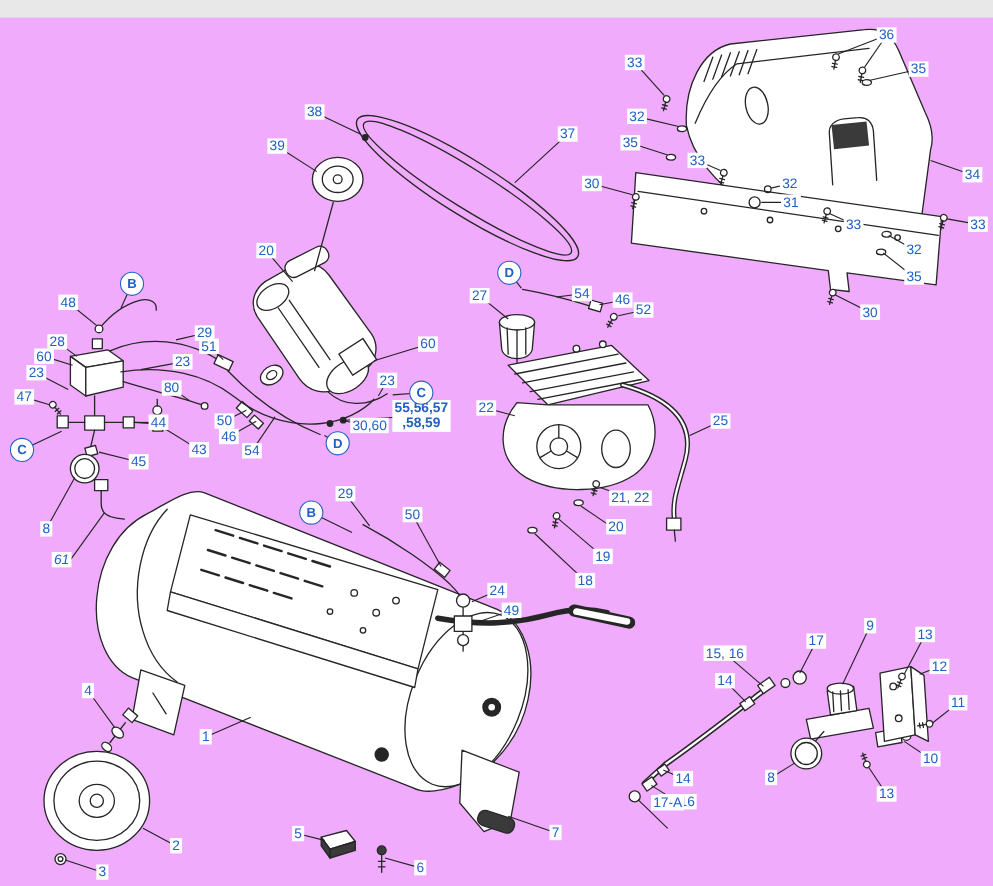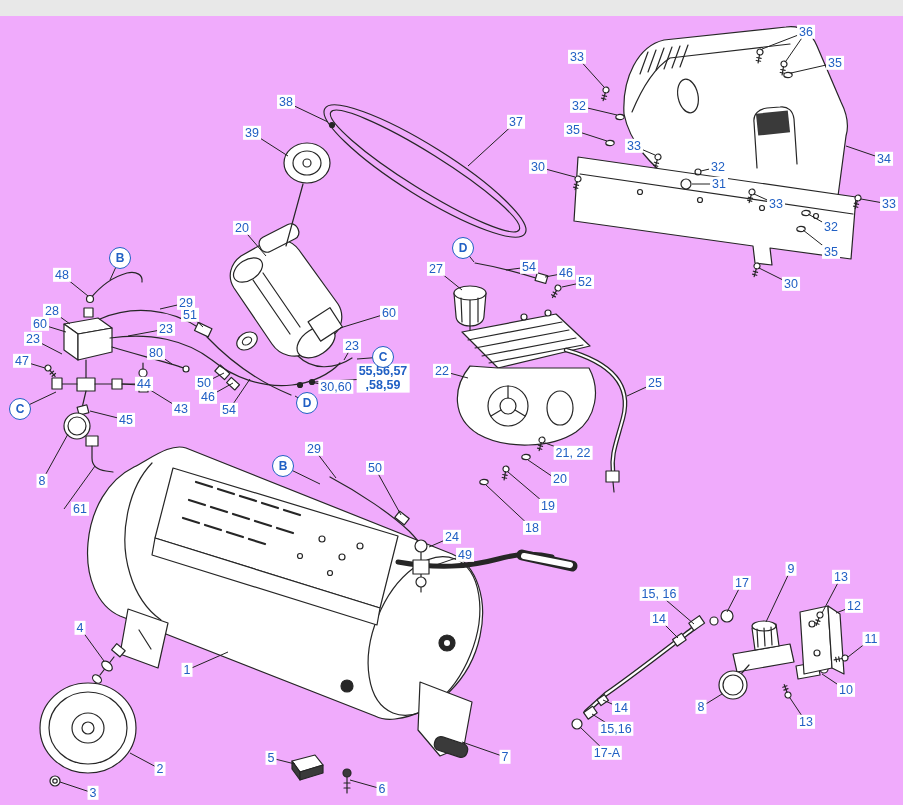--- a/index.html
+++ b/index.html
@@ -404,21 +404,21 @@
       <div class="callout" style="left: 144px; top: 368px;">44</div>
       <div class="callout" style="left: 204px; top: 367px;">50</div>
       <div class="callout" style="left: 208px; top: 381px;">46</div>
       <div class="callout" style="left: 383px; top: 362px; font-weight: bold;">55,56,57
 ,58,59</div>
       <div class="callout" style="left: 336px; top: 371px;">30,60</div>
       <div class="callout" style="left: 229px; top: 394px;">54</div>
       <div class="callout" style="left: 181px; top: 393px;">43</div>
       <div class="callout" style="left: 126px; top: 404px;">45</div>
       <div class="callout" style="left: 42px; top: 465px;">8</div>
-      <div class="callout" style="left: 80px; top: 493px;">61</div>
+      <div class="callout" style="left: 56px; top: 493px; font-style: italic;">61</div>
       <div class="callout" style="left: 436px; top: 253px;">27</div>
       <div class="callout" style="left: 529px; top: 251px;">54</div>
       <div class="callout" style="left: 566px; top: 257px;">46</div>
       <div class="callout" style="left: 585px; top: 266px;">52</div>
       <div class="callout" style="left: 442px; top: 355px;">22</div>
       <div class="callout" style="left: 655px; top: 367px; text-align: center;">25</div>
       <div class="callout" style="left: 573px; top: 437px;">21, 22</div>
       <div class="callout" style="left: 560px; top: 463px;">20</div>
       <div class="callout" style="left: 548px; top: 490px;">19</div>
       <div class="callout" style="left: 532px; top: 512px;">18</div>
@@ -438,21 +438,21 @@
       <div class="callout" style="left: 791px; top: 553px;">9</div>
       <div class="callout" style="left: 841px; top: 561px;">13</div>
       <div class="callout" style="left: 659px; top: 603px;">14</div>
       <div class="callout" style="left: 854px; top: 590px;">12</div>
       <div class="callout" style="left: 871px; top: 623px;">11</div>
       <div class="callout" style="left: 846px; top: 674px; text-align: center;">10</div>
       <div class="callout" style="left: 701px; top: 691px;">8</div>
       <div class="callout" style="left: 806px; top: 706px;">13</div>
       <div class="callout" style="left: 621px; top: 692px;">14</div>
       <div class="callout" style="left: 616px; top: 713px;">15,16</div>
-      <div class="callout" style="left: 607px; top: 737px;">17-A</div>
+      <div class="callout" style="left: 607px; top: 714px;">17-A</div>
       <div class="letter" style="left: 120px; top: 242px;">B</div>
       <div class="letter" style="left: 283px; top: 450px;">B</div>
       <div class="letter" style="left: 383px; top: 341px;">C</div>
       <div class="letter" style="left: 20px; top: 393px;">C</div>
       <div class="letter" style="left: 463px; top: 232px;">D</div>
       <div class="letter" style="left: 307px; top: 387px;">D</div>
     </div>
 
 </div>
 

